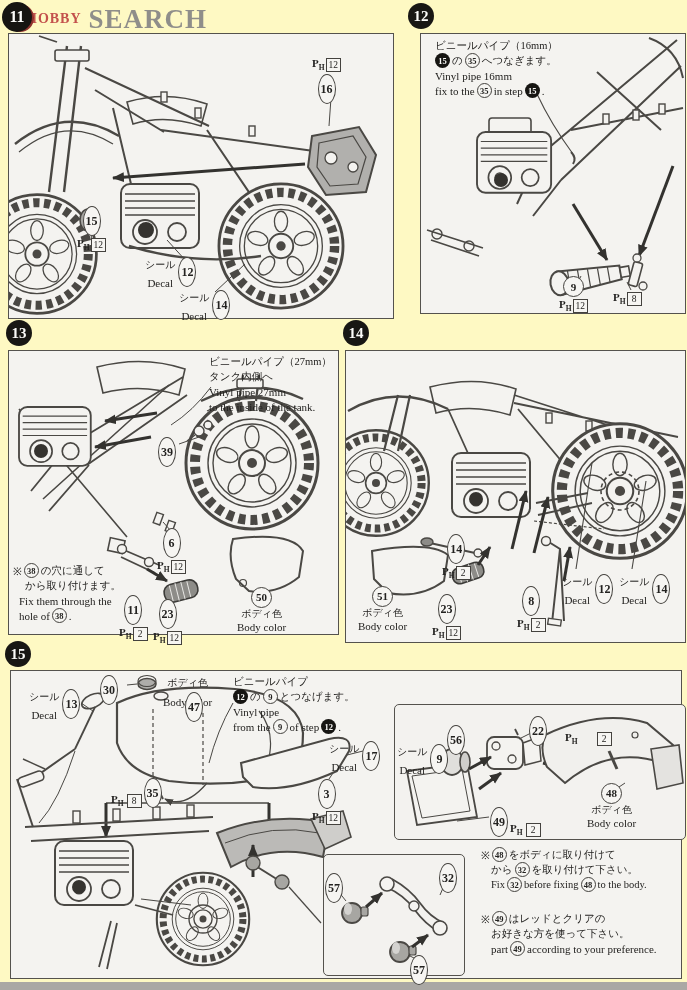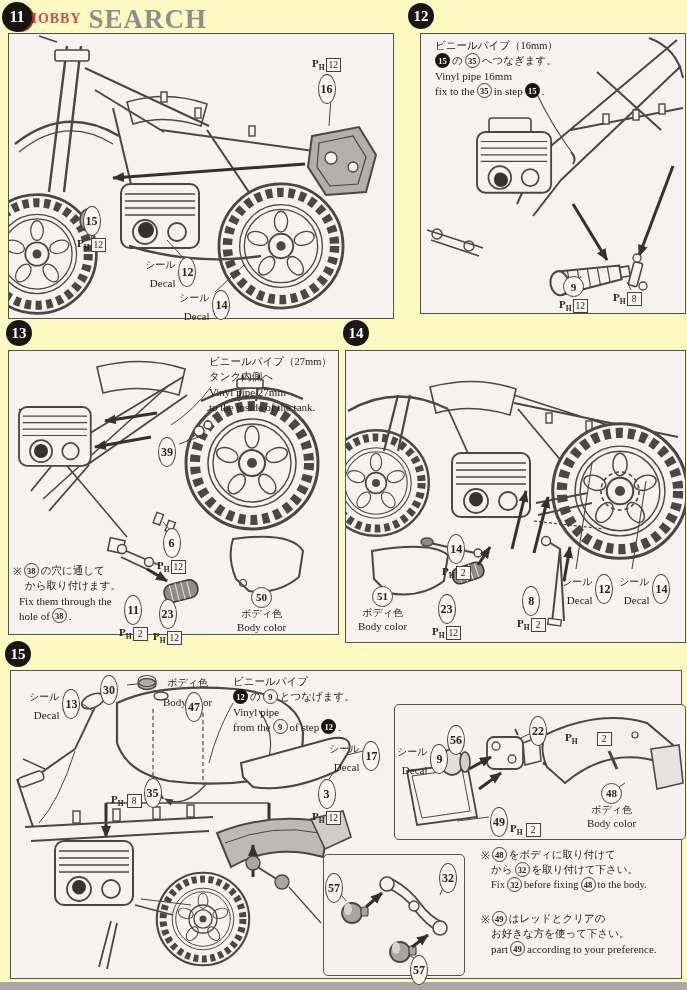--- a/index.html
+++ b/index.html
@@ -21,21 +21,21 @@
   .scrbox{display:inline-block;border:1.1px solid #44423e;background:#f6f5f2;font-size:9.5px;line-height:12px;
           padding:0 2px;min-width:9px;text-align:center;margin-left:1px;}
   .lbl{position:absolute;white-space:nowrap;z-index:5;}
   .jp{font-size:10.5px;} .jps{font-size:10px;} .en{font-size:11px;}
   .note{position:absolute;white-space:nowrap;z-index:5;}
   .nline{display:flex;align-items:center;gap:2px;height:15px;font-size:10.5px;}
   .nline.enl{font-size:11px;}
   .partscrew{position:absolute;display:flex;flex-direction:column;align-items:center;gap:2px;z-index:5;}
   .phrow{display:flex;align-items:flex-end;}
   .decal{position:absolute;display:flex;align-items:center;gap:3px;z-index:5;}
-  .dtxt{line-height:1.2;text-align:right;}
+  .dtxt{line-height:1.2;text-align:center;}
   .bodycol{position:absolute;display:flex;flex-direction:column;align-items:center;line-height:1.25;z-index:5;}
   svg.art{position:absolute;left:0;top:0;z-index:1;}
   .logo{position:absolute;left:2px;top:2px;height:34px;display:flex;align-items:center;z-index:8;}
   .logo-ring{position:absolute;left:4px;top:2px;width:28px;height:28px;border-radius:50%;border:3px solid #8e322e;box-sizing:border-box;}
   .logo-badge{position:absolute;left:0;top:0;width:30px;height:30px;border-radius:50%;background:#161512;color:#fcfcfa;
               display:flex;align-items:center;justify-content:center;font-size:16px;font-weight:bold;}
   .brand-a{margin-left:24px;font-size:14px;font-weight:bold;letter-spacing:1px;color:#c3514c;}
   .brand-b{margin-left:7px;font-size:27px;font-weight:bold;letter-spacing:1px;color:#8f8e8a;}
   .scanedge{position:absolute;left:0;top:982px;width:687px;height:8px;background:#aaa8a4;}
 </style>

